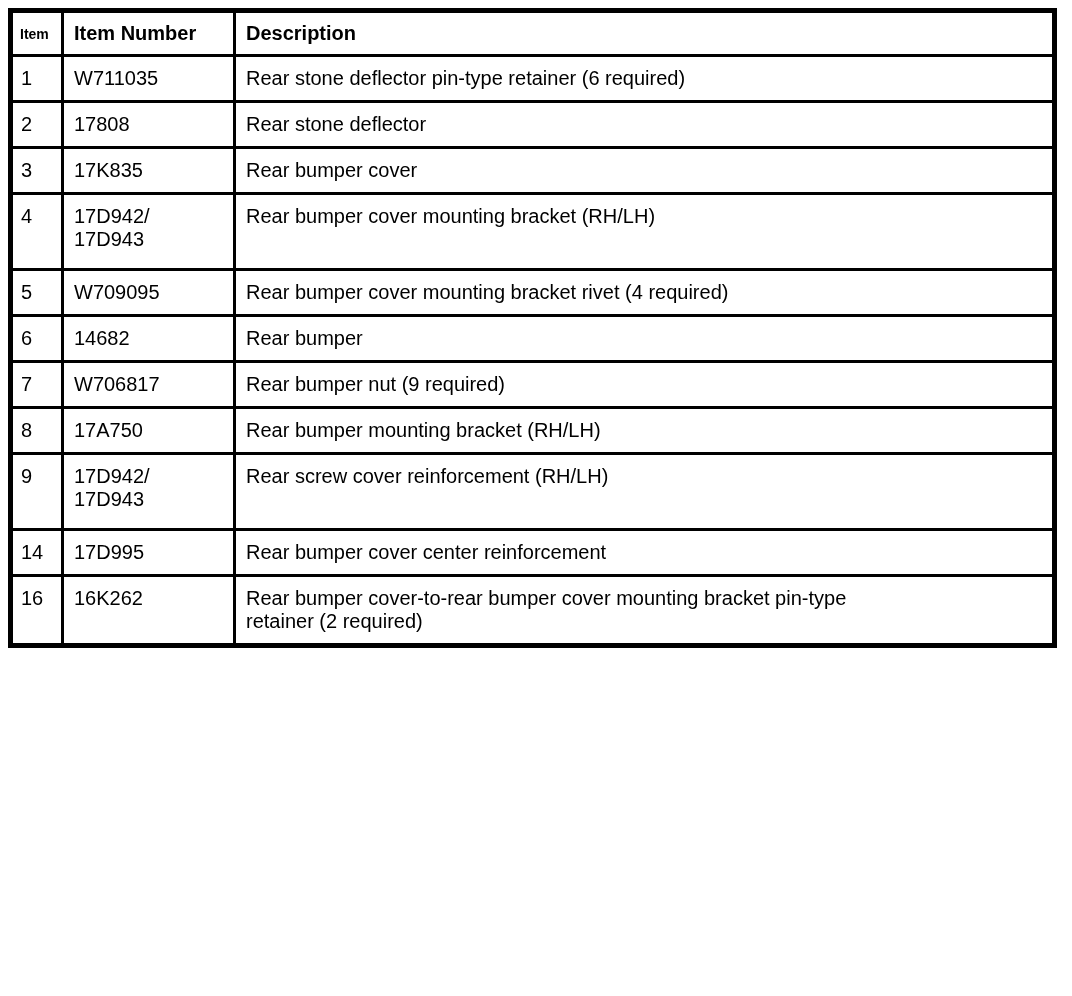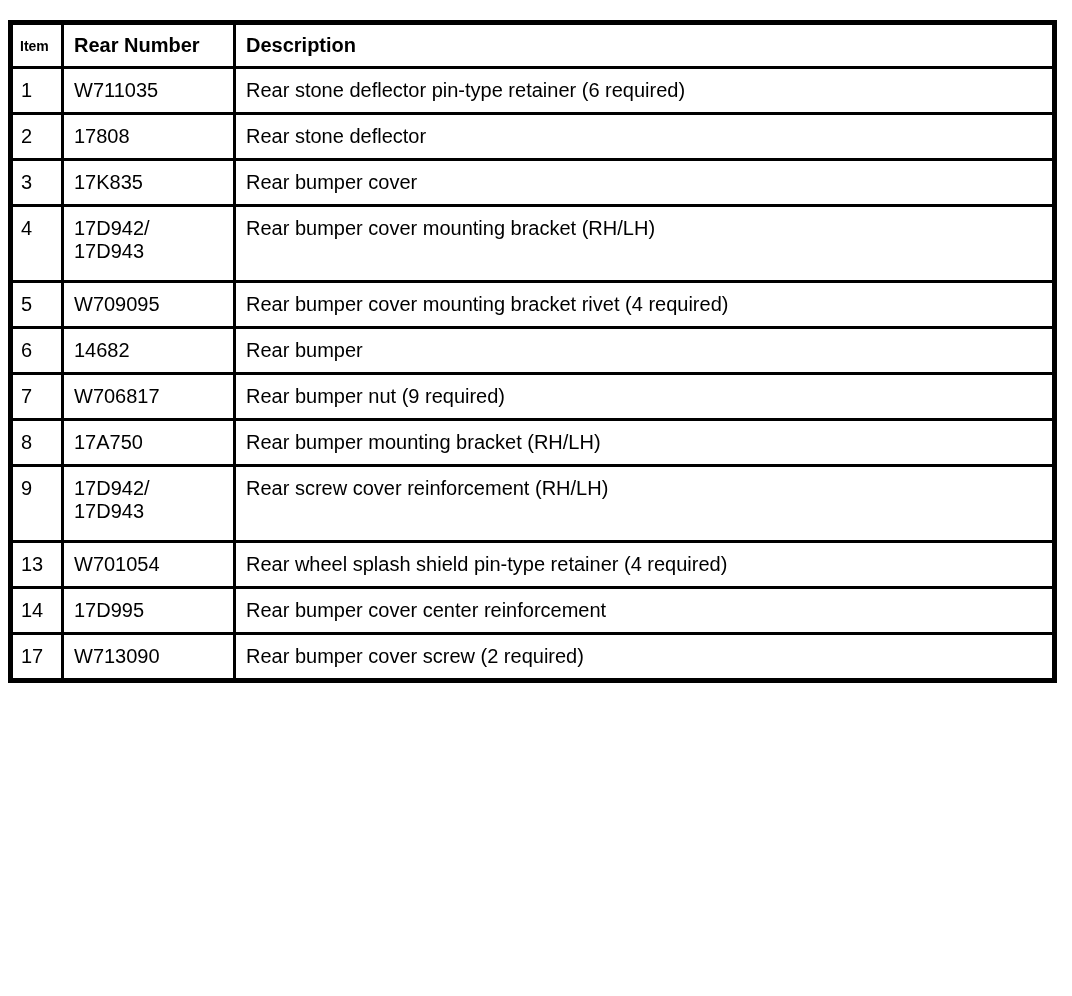--- a/index.html
+++ b/index.html
@@ -9,21 +9,21 @@
     background: #ffffff;
   }
   body {
     font-family: "Liberation Sans", sans-serif;
     color: #000000;
   }
   .page {
     width: 1072px;
     height: 996px;
     background: #ffffff;
-    padding: 20px 15px 5px 8px;
+    padding: 8px 15px 5px 8px;
     overflow: hidden;
   }
   table.parts-table {
     border-collapse: collapse;
     table-layout: fixed;
     width: 1049px;
     background: #ffffff;
   }
   table.parts-table, table.parts-table th, table.parts-table td {
     border: 3px solid #000000;
@@ -65,21 +65,21 @@
 <div class="page">
   <table class="parts-table">
     <colgroup>
       <col class="col-item">
       <col class="col-part">
       <col class="col-desc">
     </colgroup>
     <thead>
       <tr>
         <th class="item-header">Item</th>
-        <th>Rear Number</th>
+        <th>Item Number</th>
         <th>Description</th>
       </tr>
     </thead>
     <tbody id="rows-body">
         <tr>
           <td class="item-cell">1</td>
           <td class="part-number-cell">W711035</td>
           <td class="description-cell">Rear stone deflector pin-type retainer (6 required)</td>
         </tr>
         <tr>
@@ -118,29 +118,25 @@
           <td class="part-number-cell">17A750</td>
           <td class="description-cell">Rear bumper mounting bracket (RH/LH)</td>
         </tr>
         <tr class="tall">
           <td class="item-cell">9</td>
           <td class="part-number-cell">17D942/
 17D943</td>
           <td class="description-cell">Rear screw cover reinforcement (RH/LH)</td>
         </tr>
         <tr>
-          <td class="item-cell">13</td>
-          <td class="part-number-cell">W701054</td>
-          <td class="description-cell">Rear wheel splash shield pin-type retainer (4 required)</td>
-        </tr>
-        <tr>
           <td class="item-cell">14</td>
           <td class="part-number-cell">17D995</td>
           <td class="description-cell">Rear bumper cover center reinforcement</td>
         </tr>
         <tr>
-          <td class="item-cell">17</td>
-          <td class="part-number-cell">W713090</td>
-          <td class="description-cell">Rear bumper cover screw (2 required)</td>
+          <td class="item-cell">16</td>
+          <td class="part-number-cell">16K262</td>
+          <td class="description-cell">Rear bumper cover-to-rear bumper cover mounting bracket pin-type
+retainer (2 required)</td>
         </tr>
       </tbody>
   </table>
 </div>
 
 </body></html>

